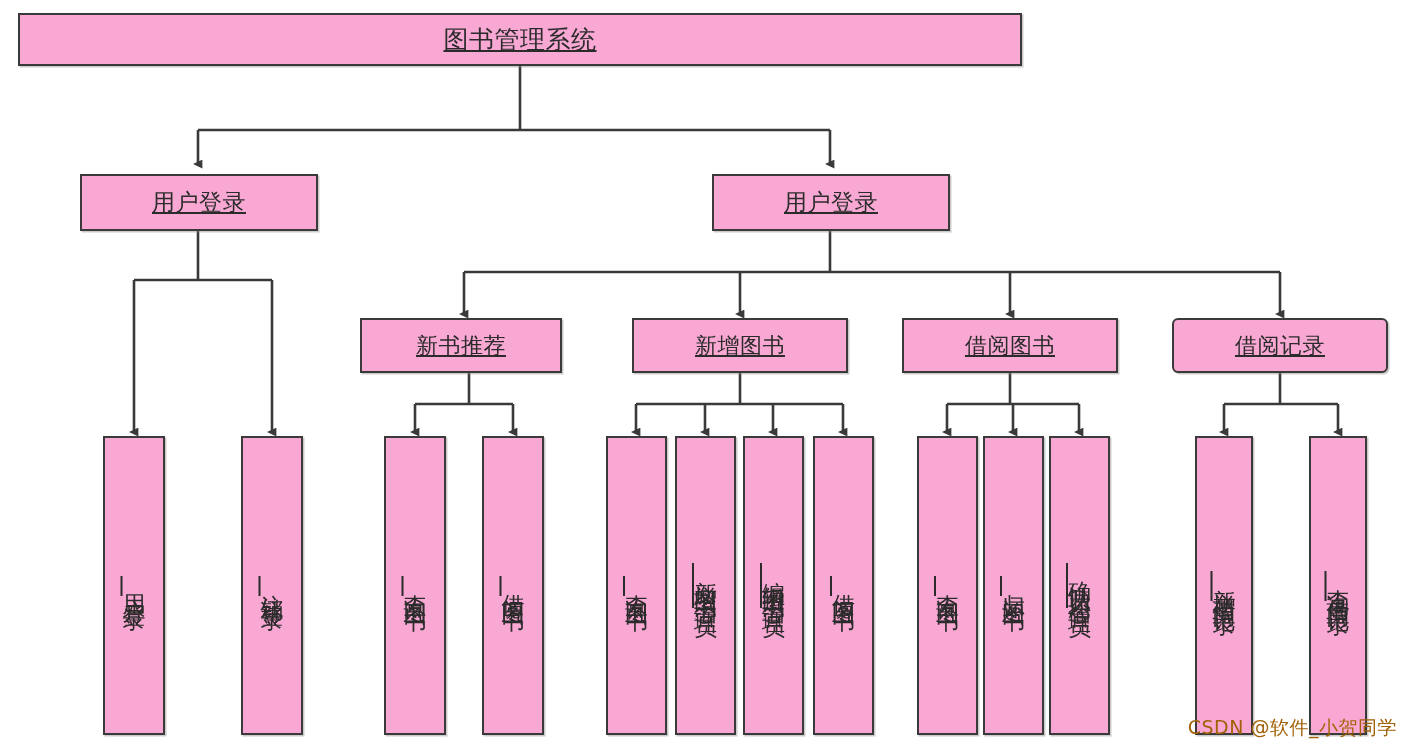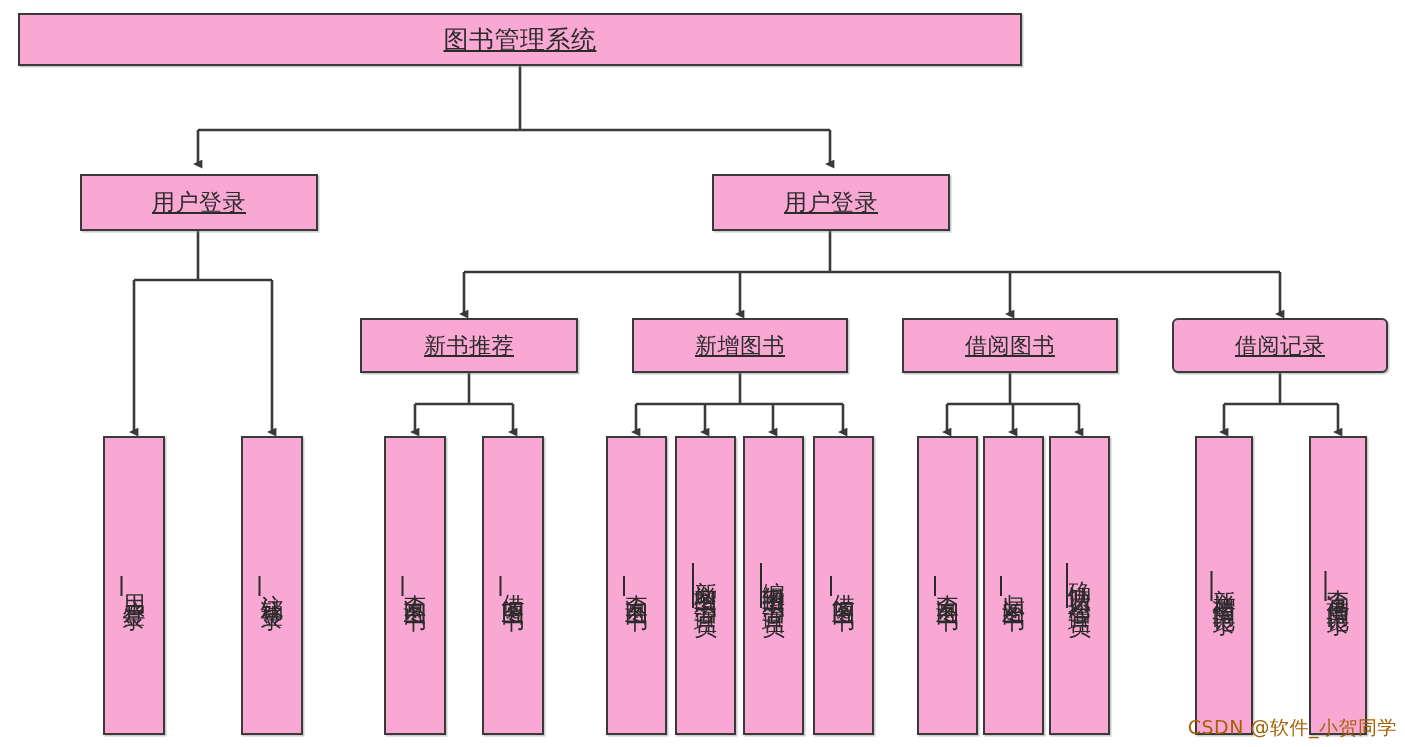--- a/index.html
+++ b/index.html
@@ -130,21 +130,21 @@
     <span class="lbl">图书管理系统</span>
   </div>
 
   <div class="node lvl1" style="left:80px; top:174px; width:238px; height:57px;">
     <span class="lbl">用户登录</span>
   </div>
   <div class="node lvl1" style="left:712px; top:174px; width:238px; height:57px;">
     <span class="lbl">用户登录</span>
   </div>
 
-  <div class="node lvl2" style="left:360px; top:318px; width:218px; height:55px;">
+  <div class="node lvl2" style="left:360px; top:318px; width:202px; height:55px;">
     <span class="lbl">新书推荐</span>
   </div>
   <div class="node lvl2" style="left:632px; top:318px; width:216px; height:55px;">
     <span class="lbl">新增图书</span>
   </div>
   <div class="node lvl2" style="left:902px; top:318px; width:216px; height:55px;">
     <span class="lbl">借阅图书</span>
   </div>
   <div class="node lvl2" style="left:1172px; top:318px; width:216px; height:55px;border-radius:6px;">
     <span class="lbl">借阅记录</span>

